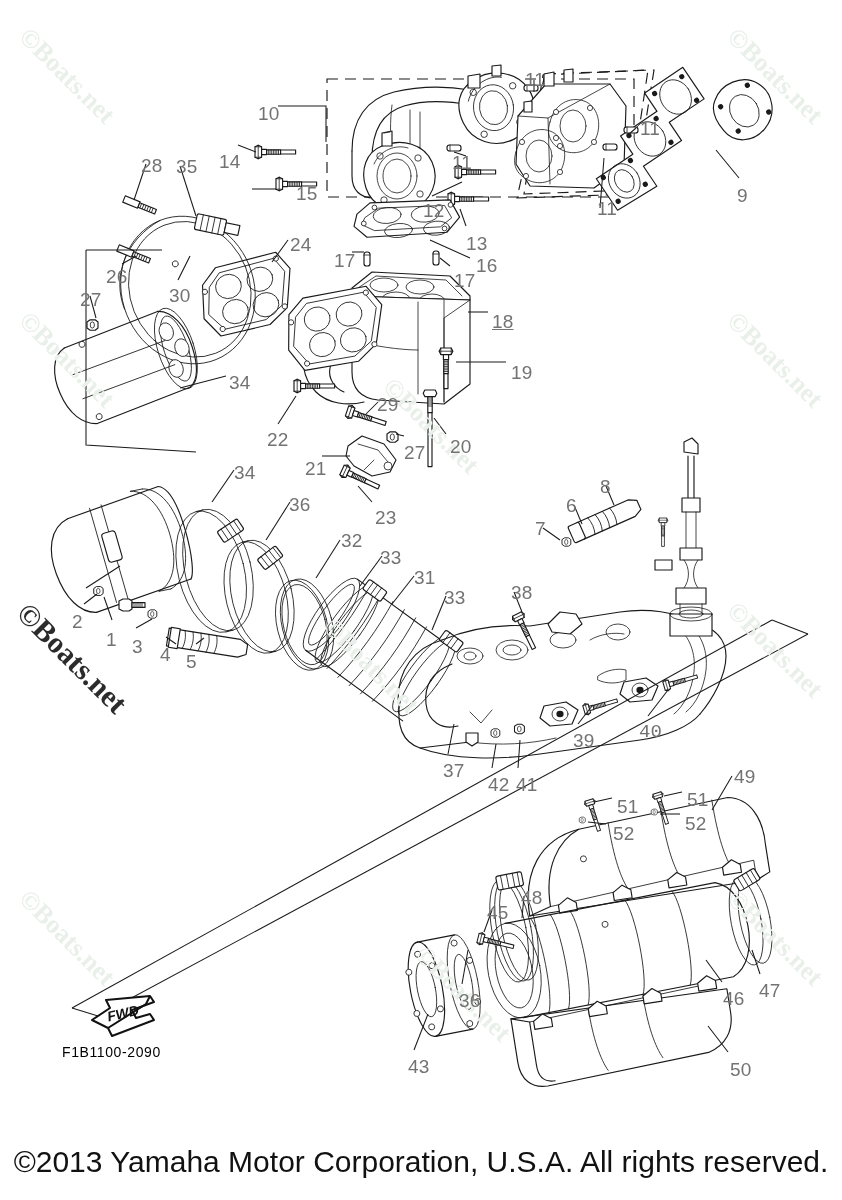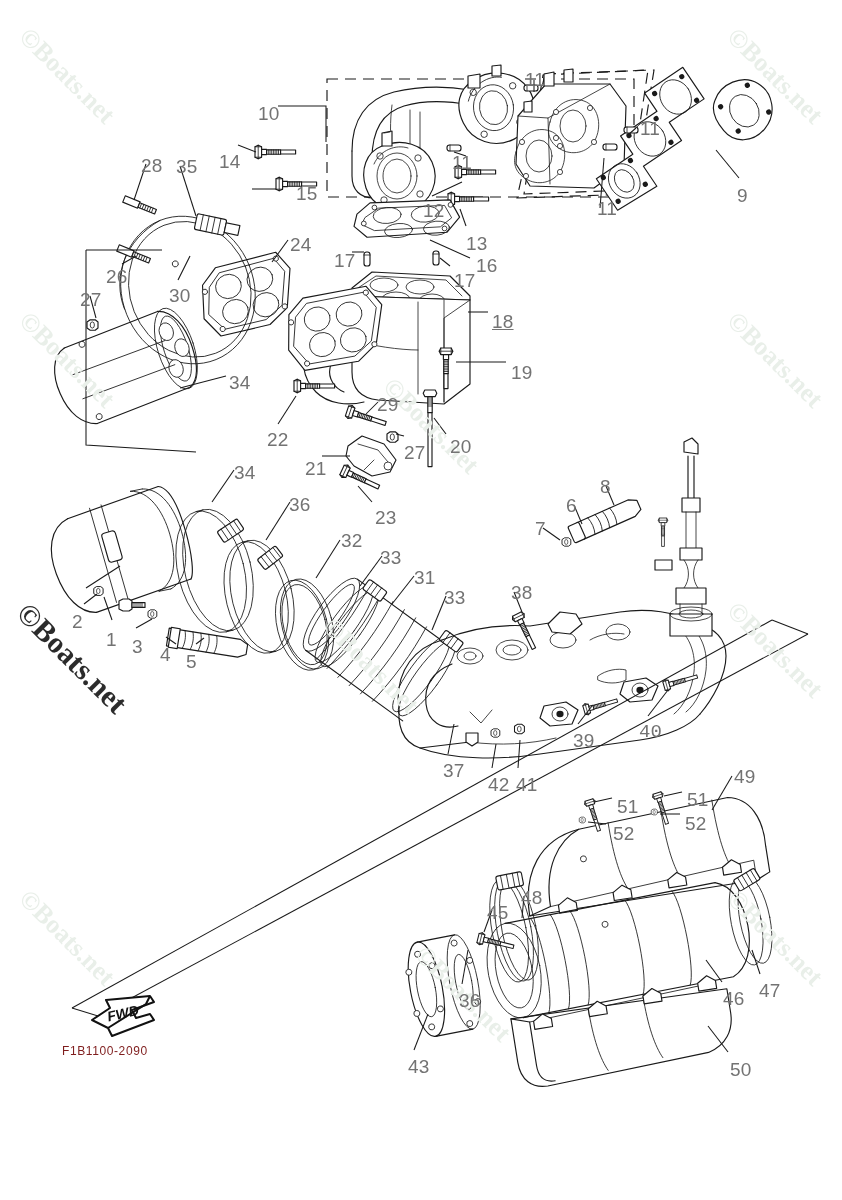--- a/index.html
+++ b/index.html
@@ -34,21 +34,21 @@
     font-weight:400;
     letter-spacing:.2px;
     line-height:1;
     white-space:nowrap;
     user-select:none;
   }
 
   
   #diagcode{
     position:absolute;left:62px;top:1044px;
-    font-size:12px;letter-spacing:.6px;color:#7f1d1d;
+    font-size:14px;letter-spacing:.6px;color:#000000;
     font-family:"Liberation Sans", sans-serif;
   }
   #copyright{
     position:absolute;left:0;top:1145px;width:842px;
     text-align:center;
     font-size:30px;color:#111;
     font-family:"Liberation Sans", sans-serif;
     white-space:nowrap;
   }
   #fwdwrap{position:absolute;left:88px;top:994px;width:70px;height:46px;}
@@ -798,14 +798,15 @@
   <div id="fwdwrap">
     <svg viewBox="0 0 70 46" width="70" height="46">
       <path d="M62 2 L66 8 L44 16 L48 24 L62 20 L66 26 L24 42 L20 34 L4 26 L22 14 L18 6 Z" fill="#ffffff" stroke="#111" stroke-width="2" stroke-linejoin="round"></path>
       <path d="M62 2 L58 10 L20 34" fill="none" stroke="#111" stroke-width="2"></path>
       <text x="36" y="24" font-family="Liberation Sans, sans-serif" font-size="14" font-weight="700" font-style="italic" fill="#111" text-anchor="middle" transform="rotate(-13 36 24)">FWD</text>
     </svg>
   </div>
 
   <div id="diagcode">F1B1100-2090</div>
 
+  <div id="copyright">©2013 Yamaha Motor Corporation, U.S.A. All rights reserved.</div>
 
 </div>
 
 </body></html>

